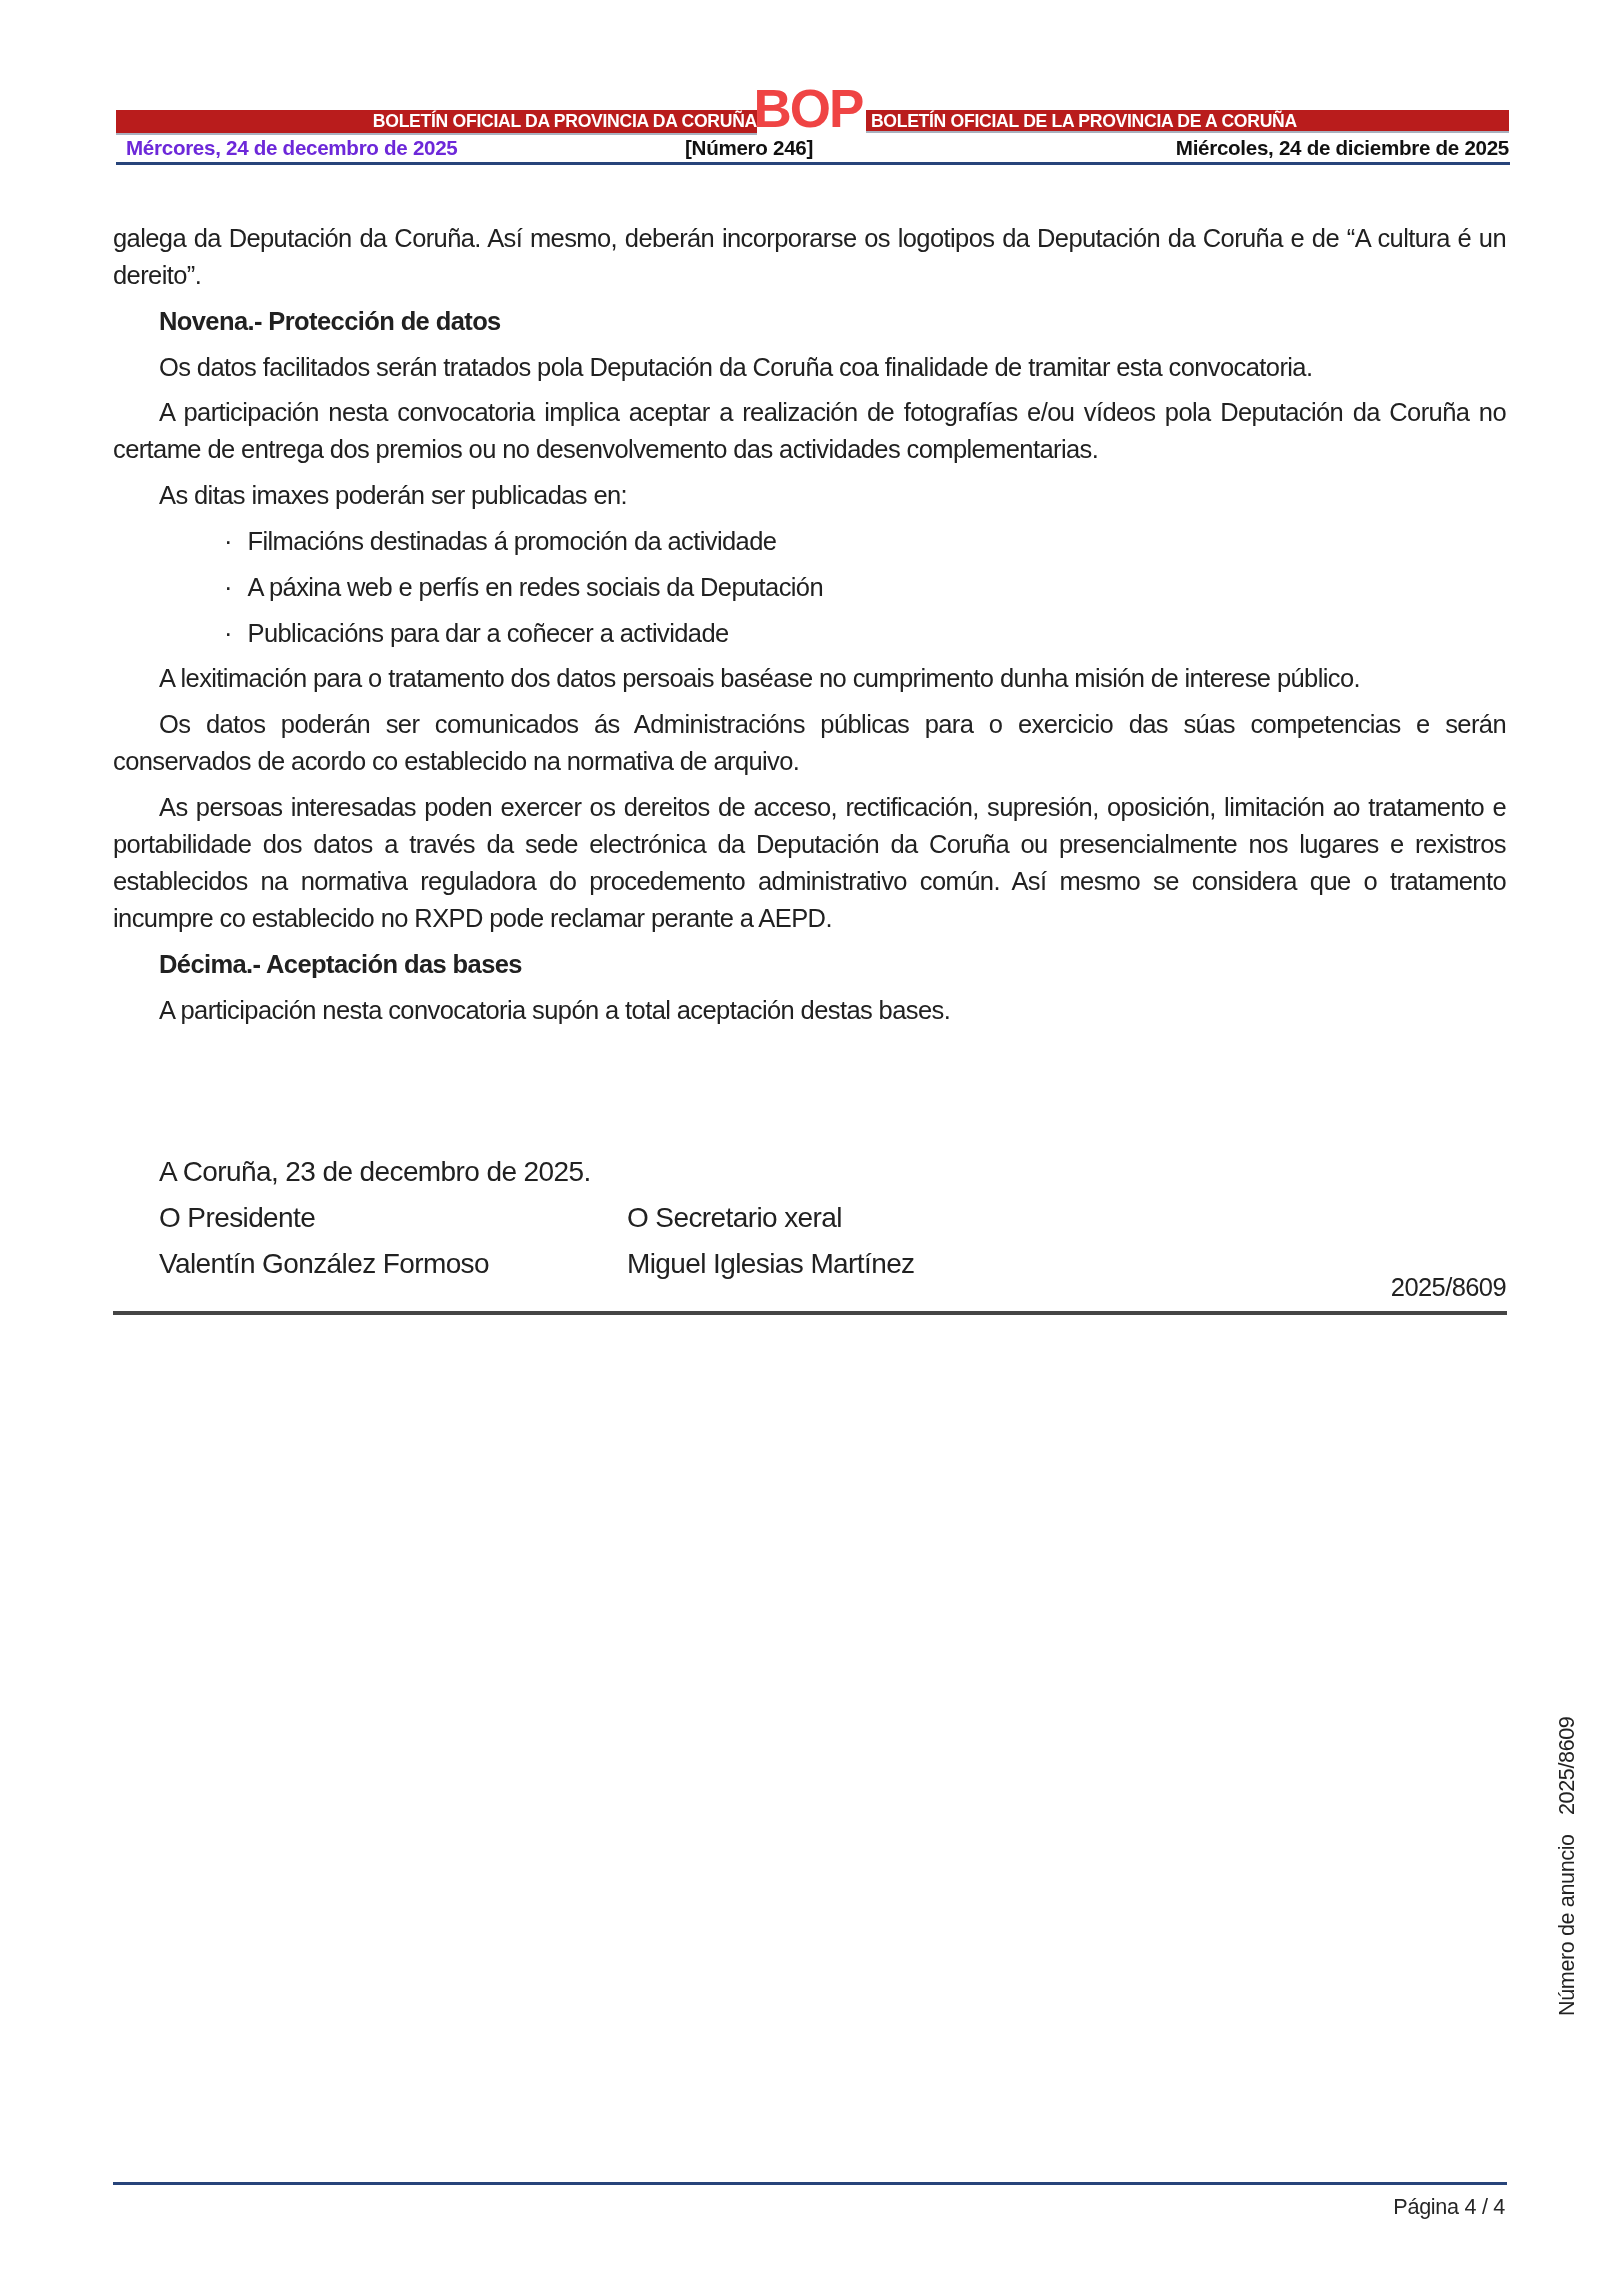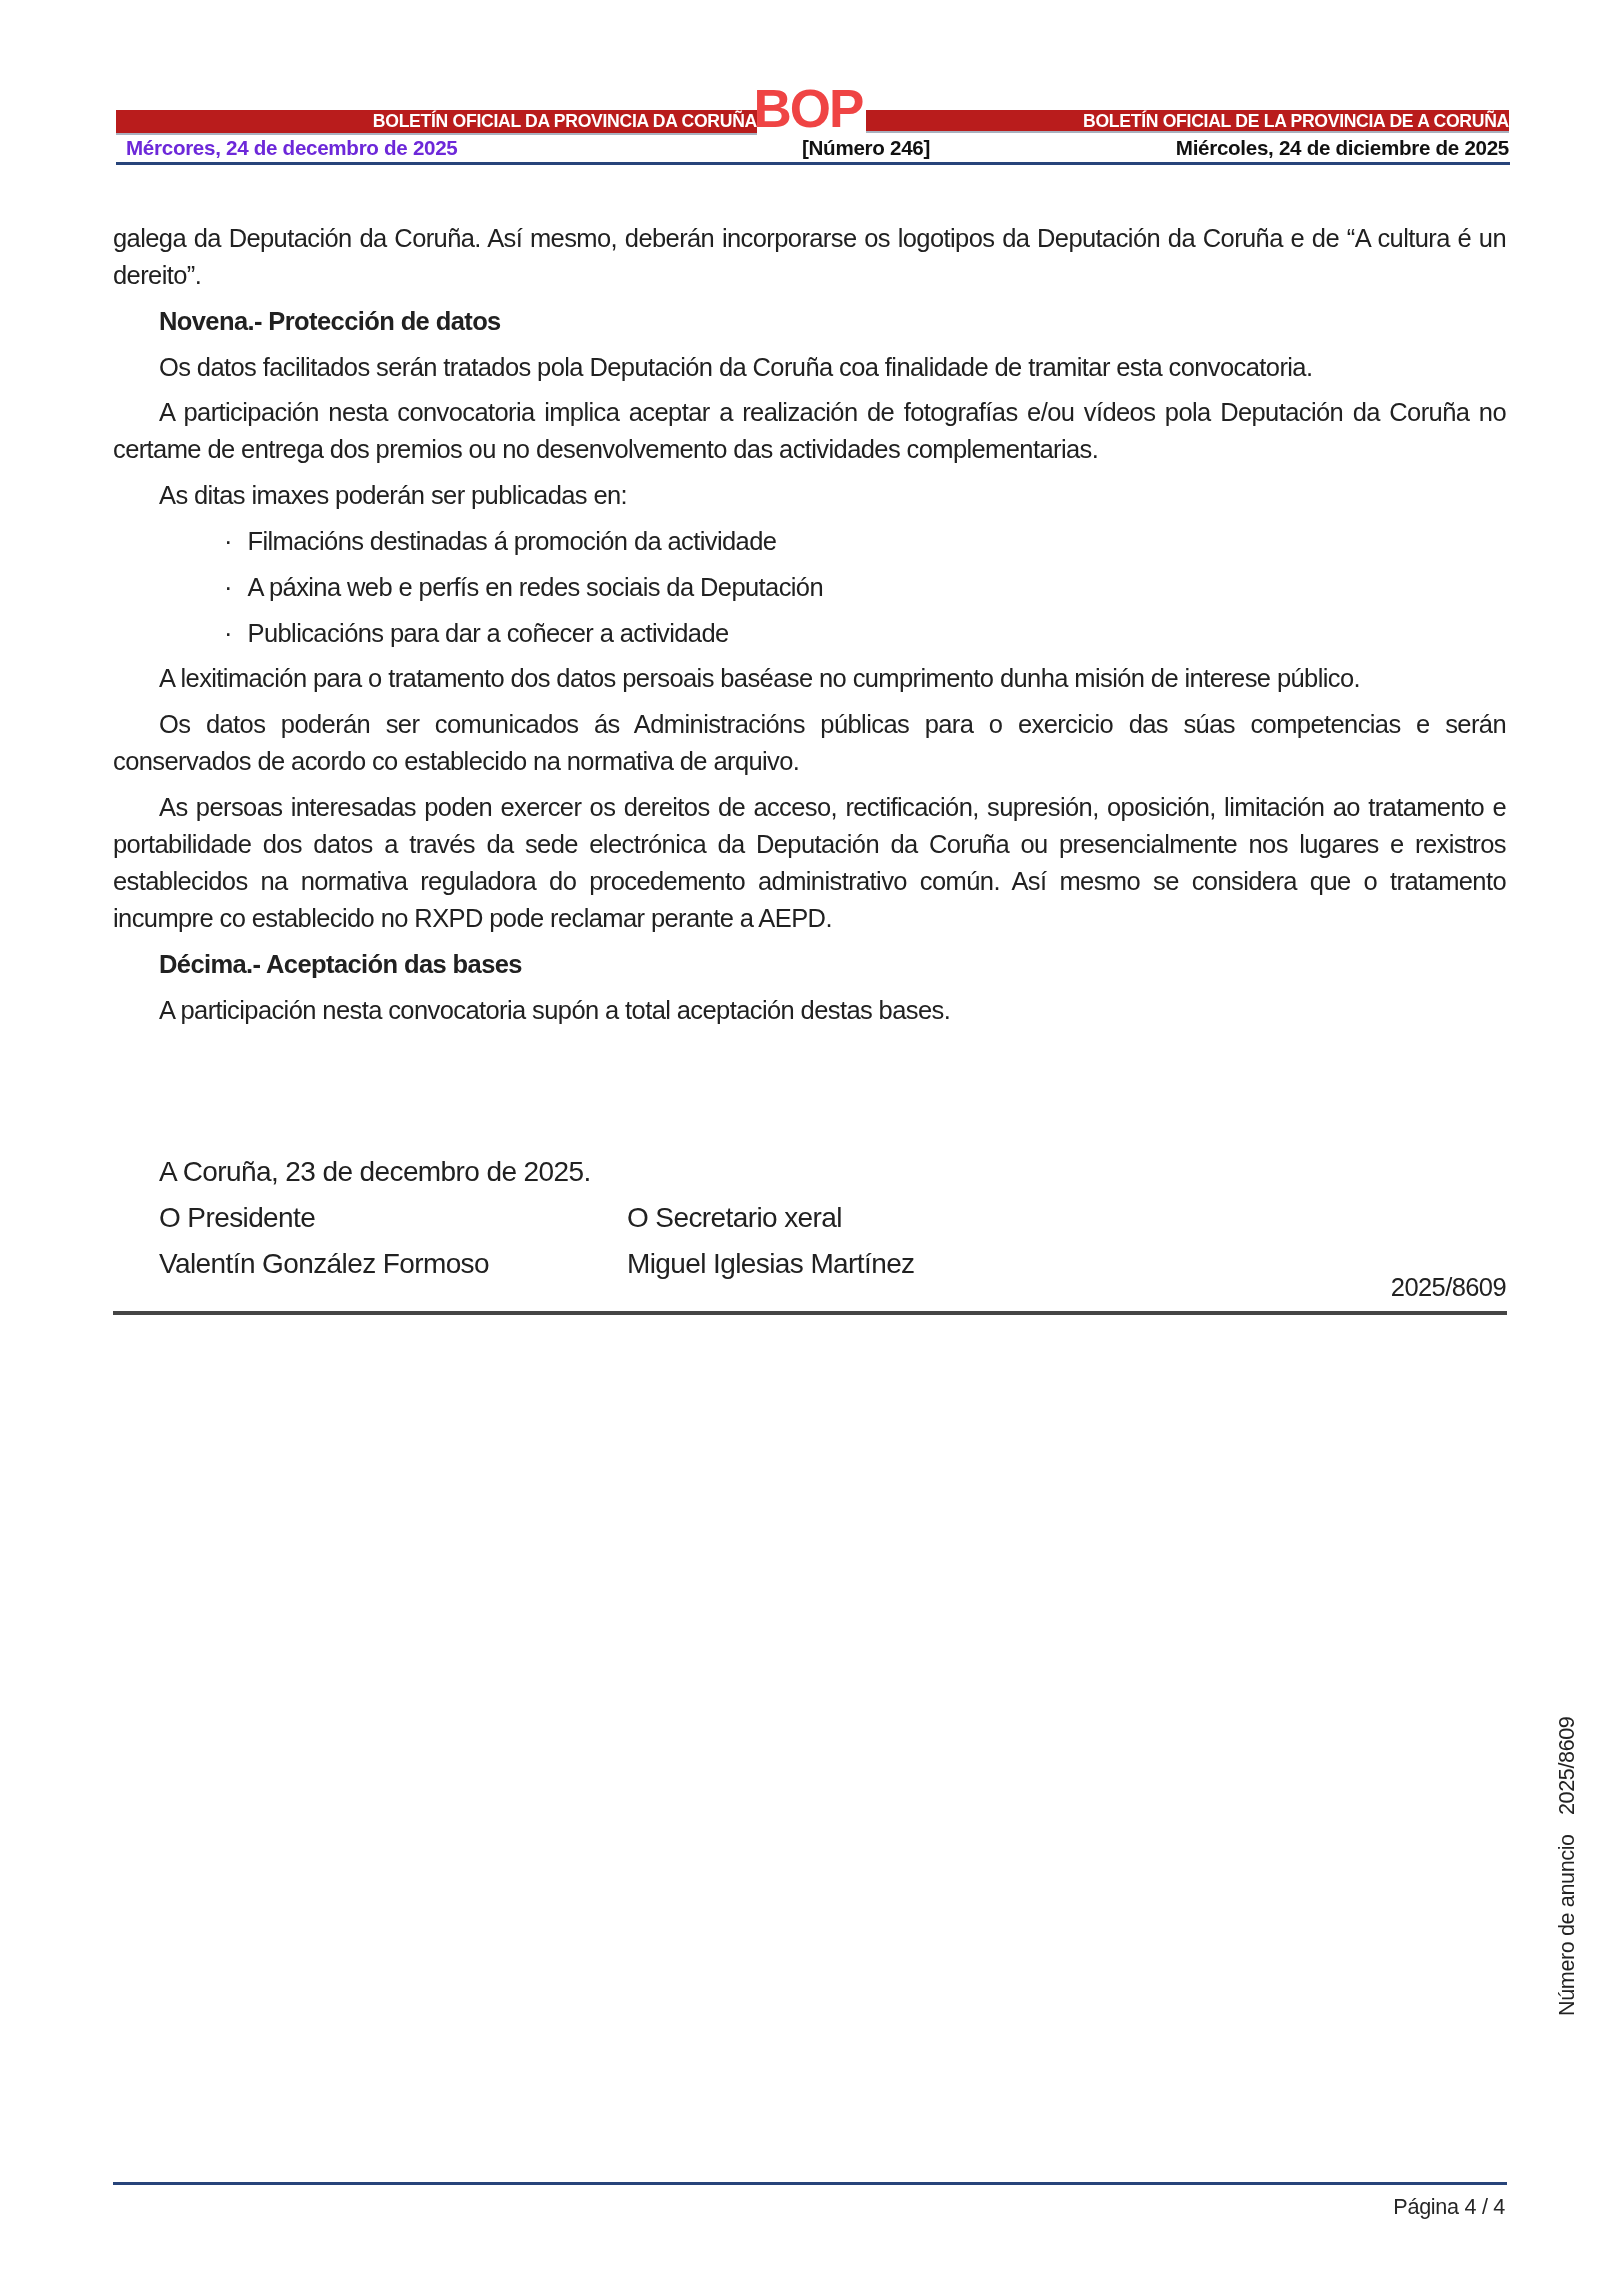--- a/index.html
+++ b/index.html
@@ -9,27 +9,27 @@
     font-family:"Liberation Sans","DejaVu Sans",sans-serif;
     color:#212121; overflow:hidden;
   }
   
   .bar {
     position:absolute; top:110px; height:22.5px; background:#b91c1c;
     border-bottom:2px solid #a9b1bf; color:#ffffff; font-size:17.6px;
     font-weight:bold; line-height:22.5px; letter-spacing:-0.3px; white-space:nowrap;
   }
   .bar-left  { left:116px; width:641px; text-align:right; }
-  .bar-right { left:866px; width:643px; text-align:right; padding-left:4.9px; box-sizing:border-box; }
+  .bar-right { left:866px; width:643px; text-align:left; padding-left:4.9px; box-sizing:border-box; }
   .bop-logo {
     position:absolute; top:82px; left:749px; width:118px; text-align:center;
     font-size:53px; font-weight:bold; color:#ef4444; letter-spacing:-2px; line-height:53px;
   }
   .issue-number {
-    position:absolute; top:136px; left:685px; width:245px; text-align:right;
+    position:absolute; top:136px; left:685px; width:245px; text-align:left;
     font-size:20.6px; font-weight:bold; color:#111; letter-spacing:-0.3px;
   }
   .date-left  { position:absolute; top:136px; left:126px;  font-size:20.6px; font-weight:bold; color:#6d28d9; letter-spacing:-0.3px; }
   .date-right { position:absolute; top:136px; right:112px; font-size:20.6px; font-weight:bold; color:#111; letter-spacing:-0.3px; }
   .header-rule { position:absolute; top:162px; left:116px; width:1394px; height:2.9px; background:#27447a; }
   
   .content {
     position:absolute; left:113px; top:220px; width:1393px;
     font-size:25.5px; line-height:37px; letter-spacing:-0.6px;
     text-align:justify; color:#212121;

